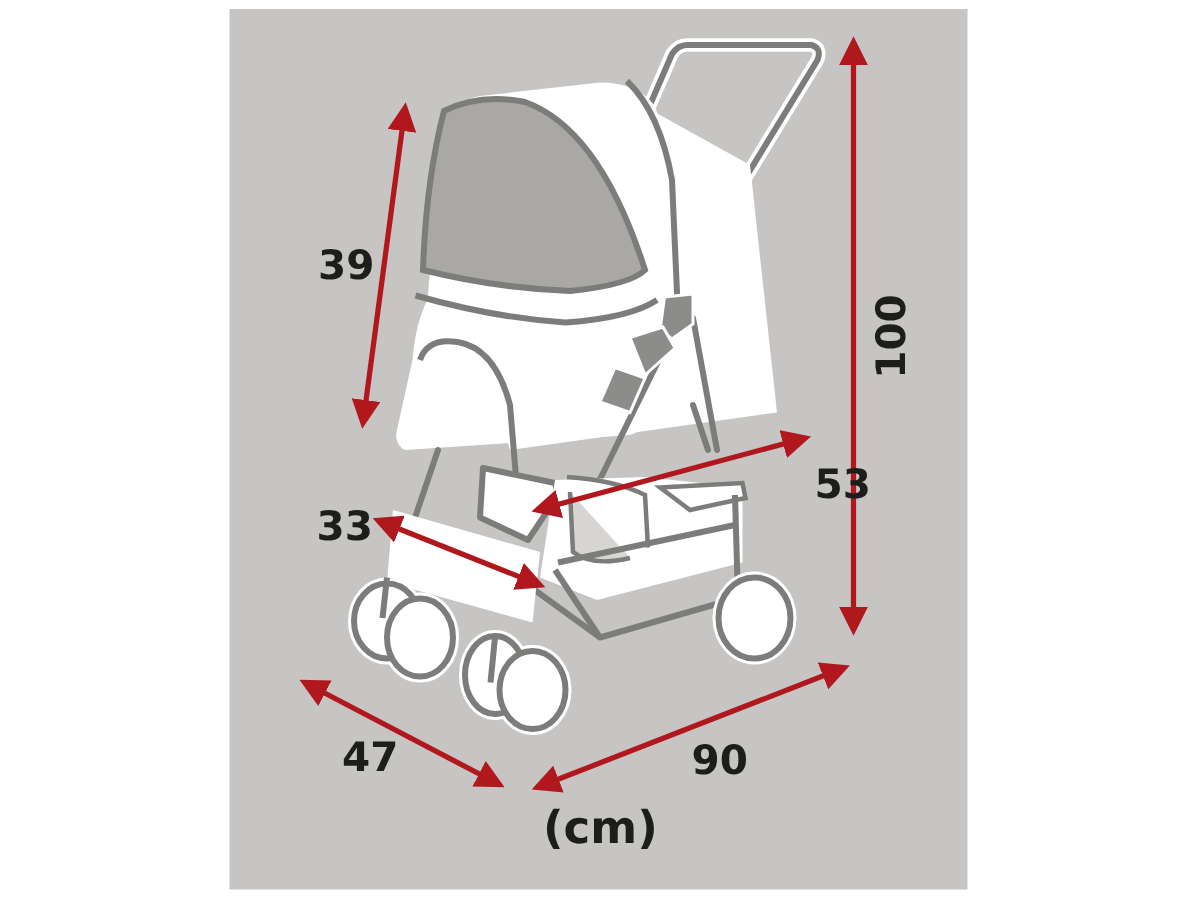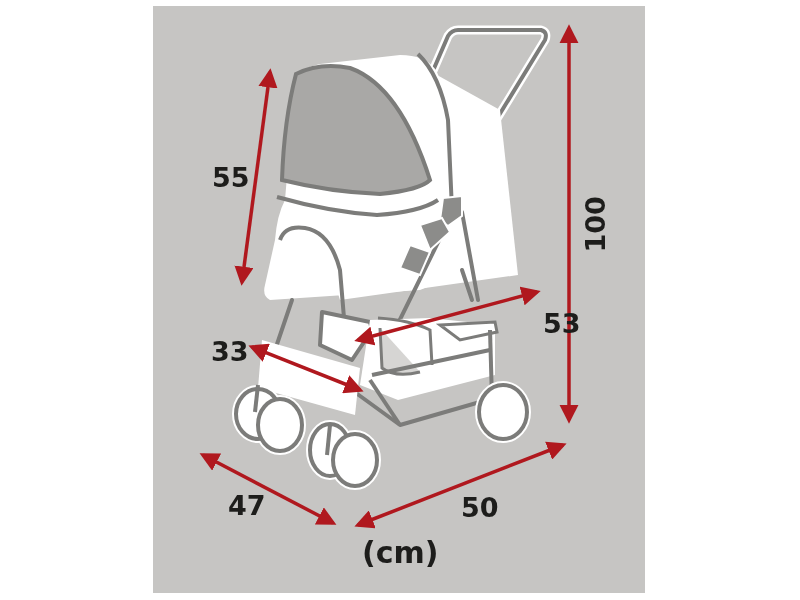--- a/index.html
+++ b/index.html
@@ -89,19 +89,19 @@
   <g fill="none" stroke="#b0181e" stroke-width="3.5" marker-start="url(#ah)" marker-end="url(#ah)">
     <line x1="270" y1="72" x2="242" y2="282"></line>
     <line x1="569" y1="28" x2="569" y2="420"></line>
     <line x1="537" y1="292" x2="358" y2="340"></line>
     <line x1="252" y1="347" x2="360" y2="390"></line>
     <line x1="203" y1="455" x2="333" y2="523"></line>
     <line x1="563" y1="445" x2="358" y2="525"></line>
   </g>
 </svg>
 
-<div class="lbl" style="left:212px;top:164px;">55</div>
+<div class="lbl" style="left:212px;top:164px;">39</div>
 <div class="lbl lbl-rot" style="left:570px;top:214px;width:50px;text-align:center;">100</div>
 <div class="lbl" style="left:511px;top:310px;margin-left:32px;">53</div>
 <div class="lbl" style="left:211px;top:338px;text-align:center;">33</div>
 <div class="lbl" style="left:228px;top:492px;">47</div>
-<div class="lbl" style="left:461px;top:494px;">50</div>
+<div class="lbl" style="left:461px;top:494px;">90</div>
 <div class="lbl" style="left:362px;top:538px;font-size:30px;">(cm)</div>
 
 </body></html>

